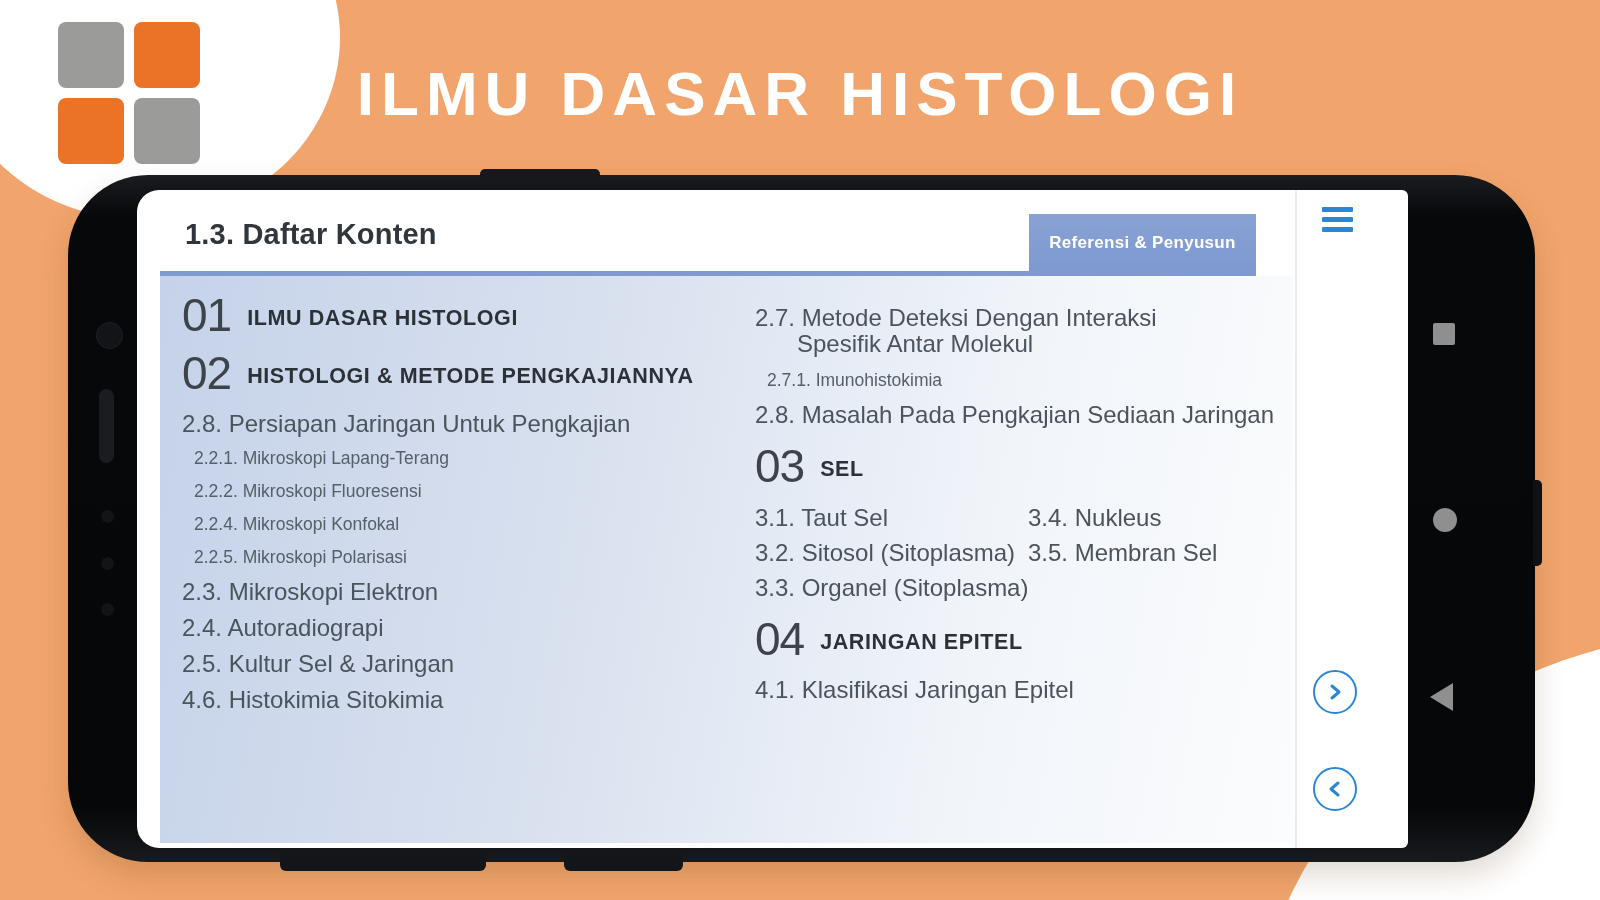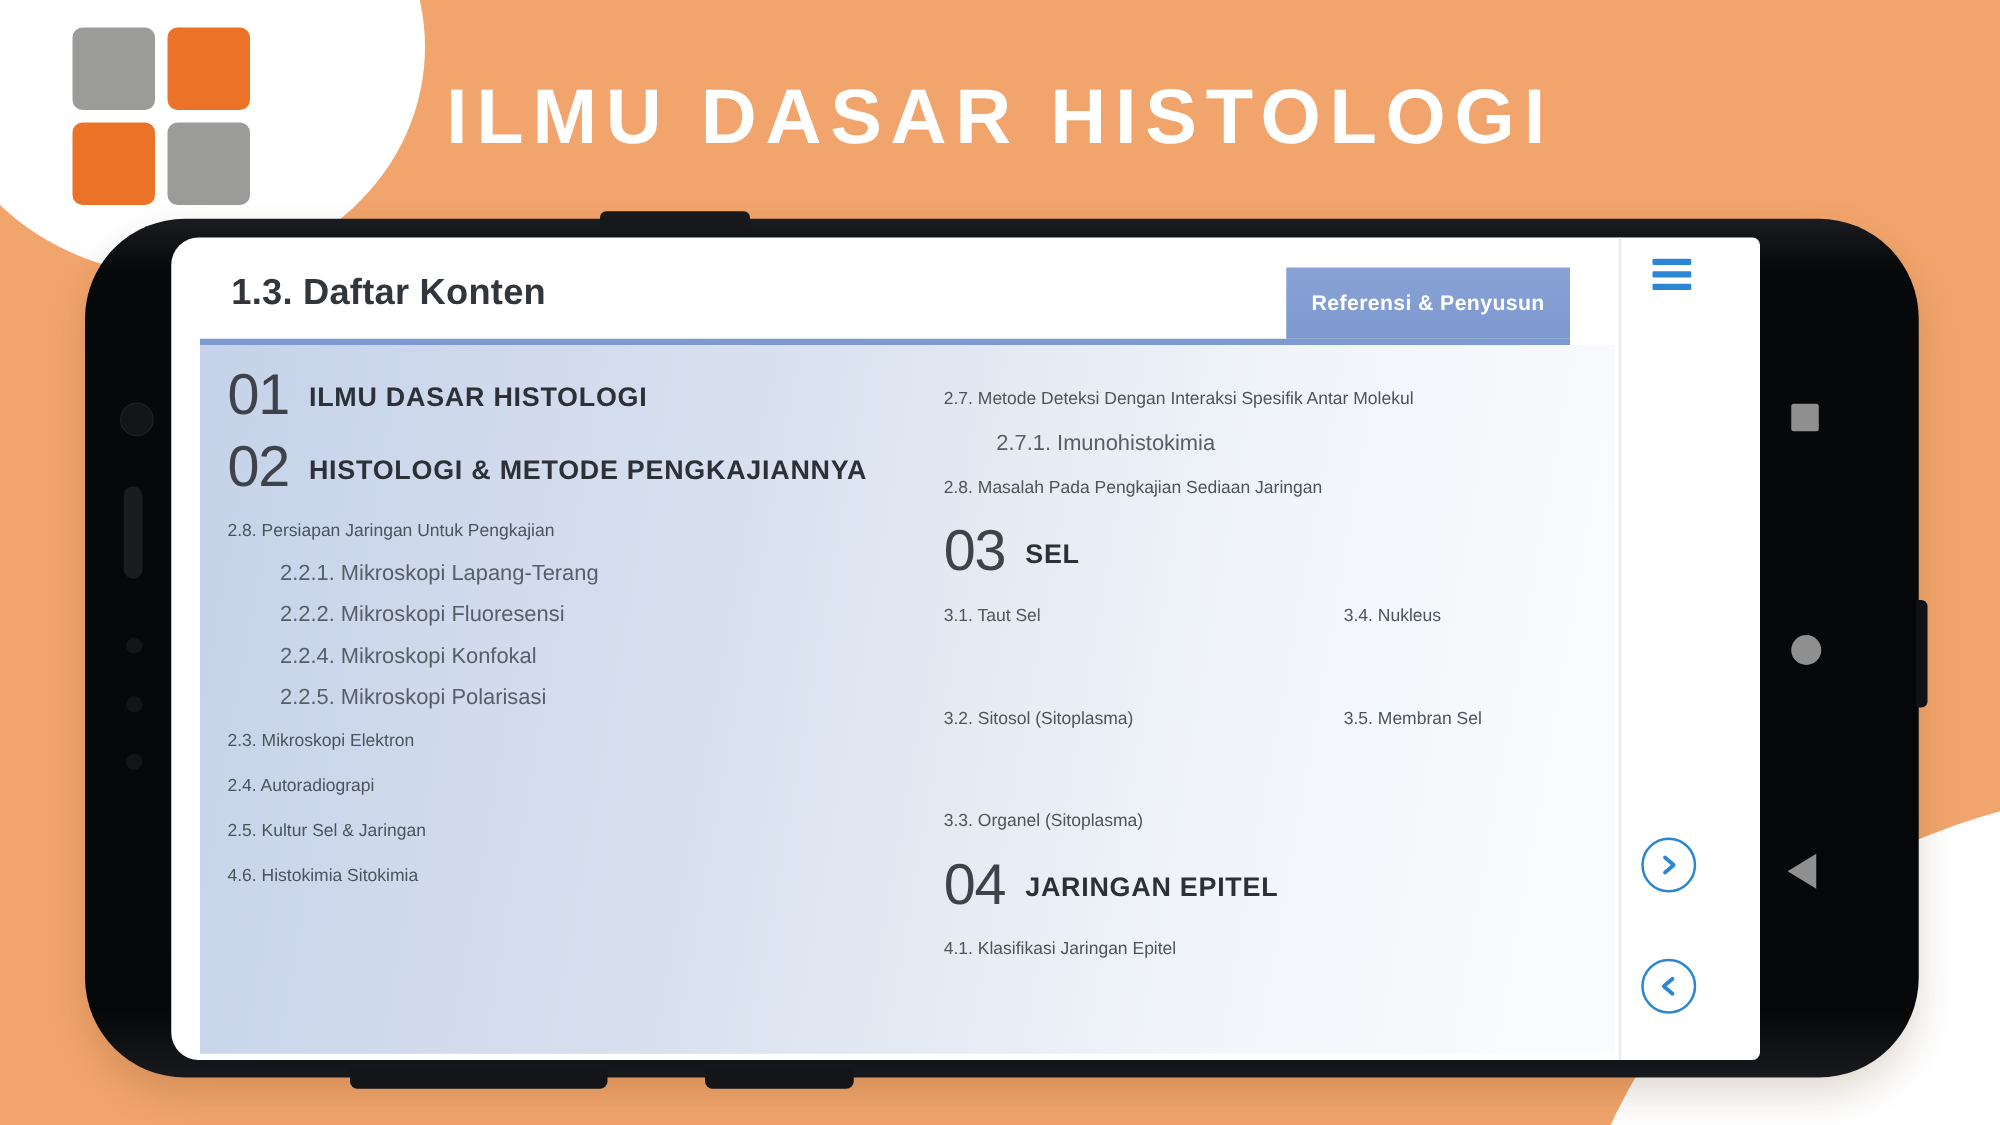--- a/index.html
+++ b/index.html
@@ -72,27 +72,27 @@
   .col-left{position:absolute;left:22px;top:13px;width:545px;}
   .col-right{position:absolute;left:595px;top:13px;width:530px;}
 
   .toc-chapter{display:flex;align-items:center;height:52px;cursor:pointer;}
   .ch-num{font-size:46px;font-weight:400;color:#3E434B;letter-spacing:-1px;line-height:46px;}
   .ch-title{margin-left:16px;font-size:21.5px;font-weight:700;color:#2C3137;letter-spacing:0.6px;padding-top:6px;}
   .gap-a{margin-top:6px;}
   .gap-b{margin-top:14px;}
 
   .toc-item{color:#4B545C;cursor:pointer;}
-  .l1{font-size:14px;line-height:22px;margin-top:14px;white-space:nowrap;}
-  .l2{font-size:17.5px;line-height:20px;margin-top:13px;margin-left:42px;color:#565E67;white-space:nowrap;}
+  .l1{font-size:24px;line-height:22px;margin-top:14px;white-space:nowrap;}
+  .l2{font-size:17.5px;line-height:20px;margin-top:13px;margin-left:12px;color:#565E67;white-space:nowrap;}
   .col-right .l2{}
   .wrap2{white-space:normal;max-width:397px;line-height:24px;padding-left:50px;text-indent:-50px;}
   .wrap1{white-space:normal;max-width:386px;line-height:26px;padding-left:42px;text-indent:-42px;margin-top:16px;}
 
-  .sel-grid{display:grid;grid-template-columns:273px auto;margin-top:2px;gap:47px;}
+  .sel-grid{display:grid;grid-template-columns:273px auto;margin-top:2px;}
   .sel-grid .toc-item{margin-top:13px;}
 
   
   .rail-divider{position:absolute;left:1158px;top:0;width:2px;height:658px;background:#ECECEC;}
   .hamburger{position:absolute;left:1185px;top:17px;width:31px;height:26px;cursor:pointer;}
   .hamburger .bar{height:5px;background:#2B87D3;border-radius:1px;margin-bottom:5px;}
   .nav-circle{
     position:absolute;left:1176px;width:44px;height:44px;border-radius:50%;
     border:2.5px solid #2B87D3;box-sizing:border-box;cursor:pointer;
     display:flex;align-items:center;justify-content:center;background:transparent;

